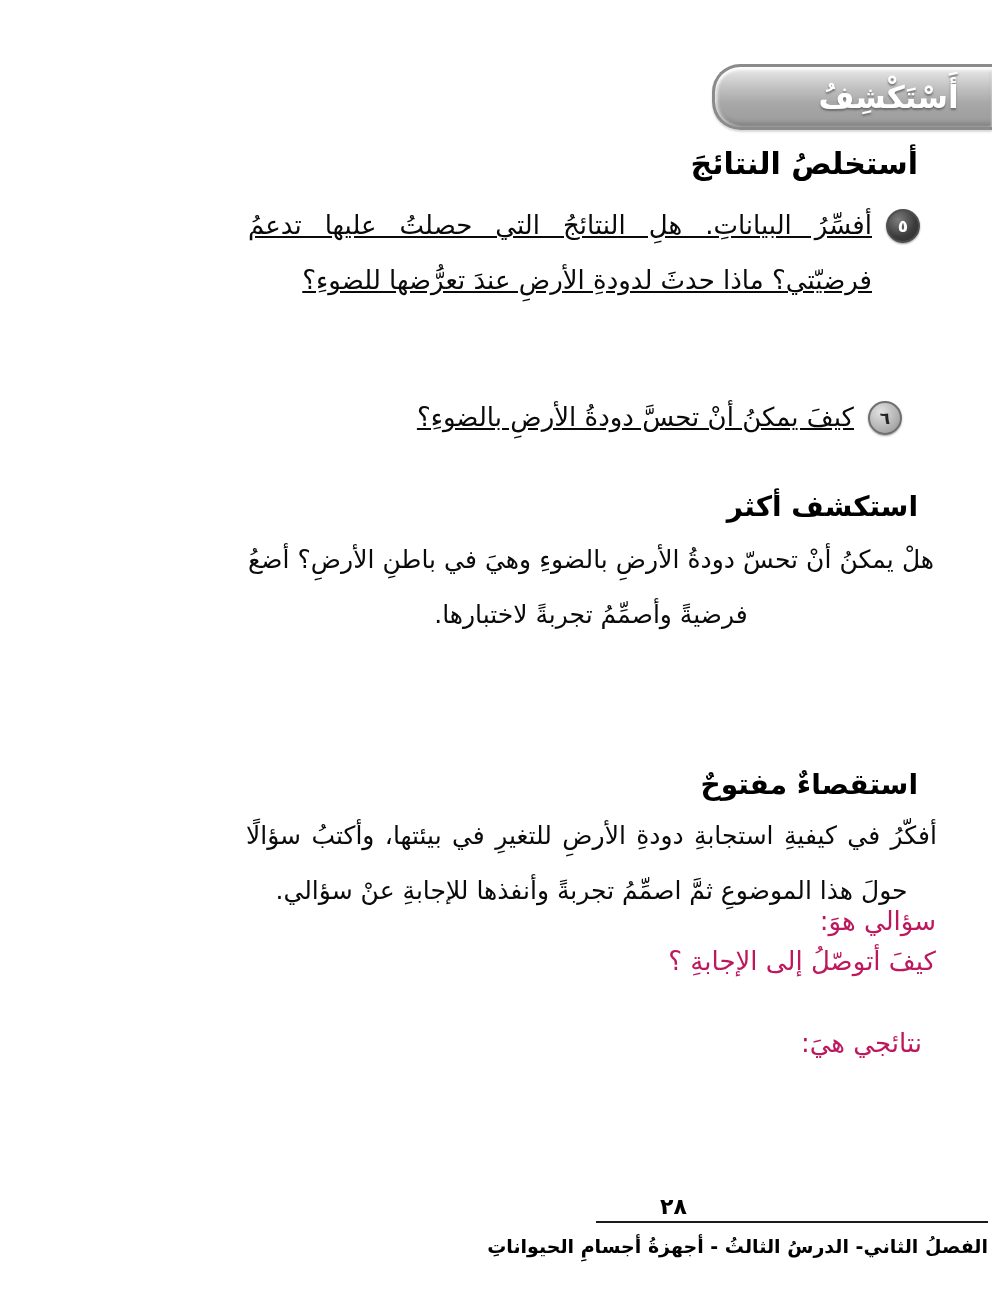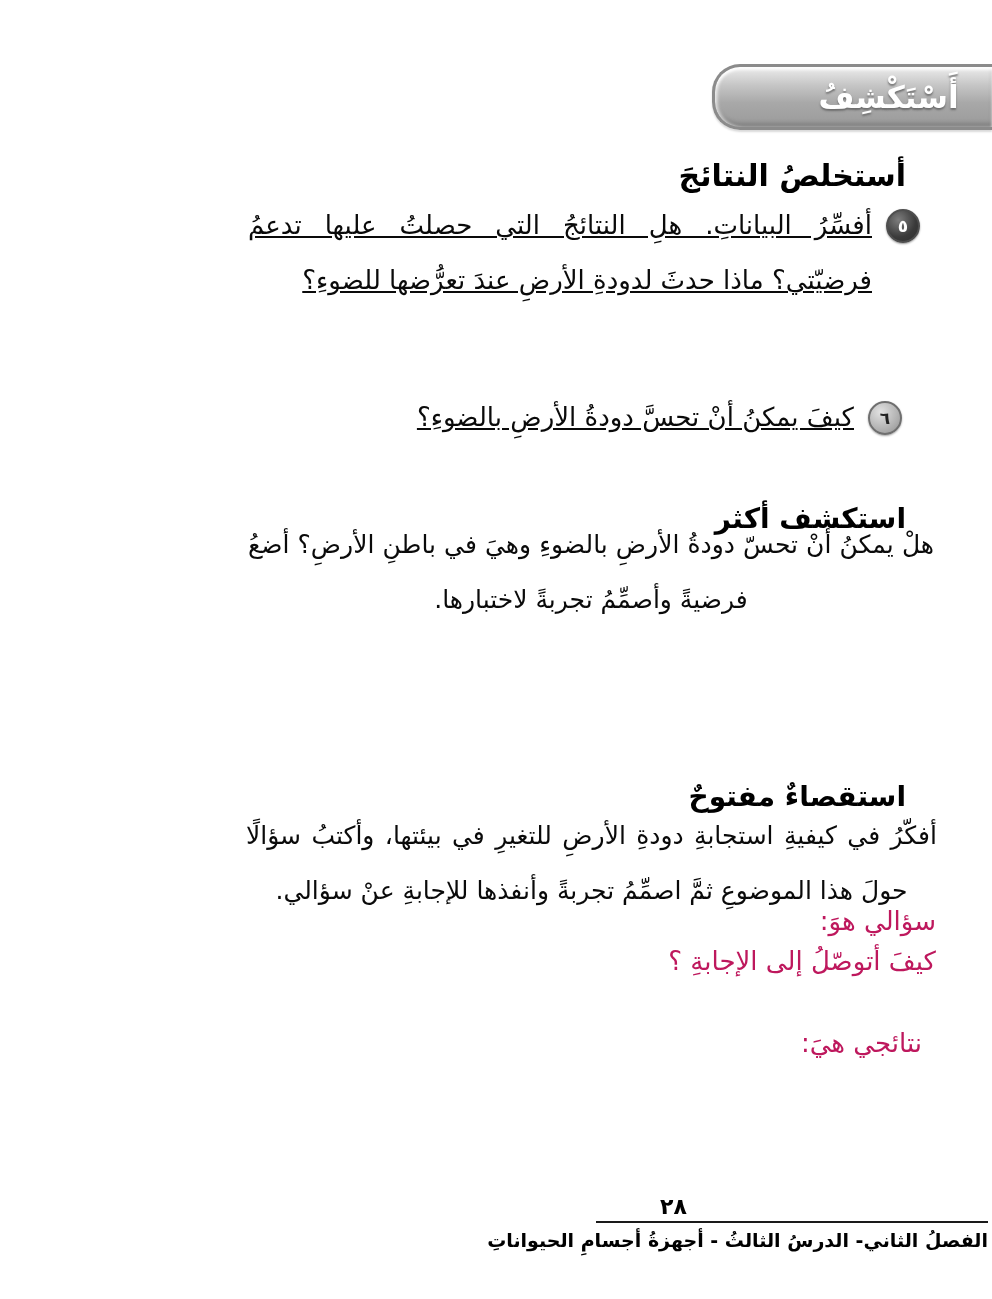--- a/index.html
+++ b/index.html
@@ -43,21 +43,21 @@
     font-size: 31px;
     font-weight: bold;
     text-shadow: 0 2px 2px rgba(100,100,100,0.85);
     transform: translateX(35px); 
     white-space: nowrap;
   }
 
   
   .heading {
     position: absolute;
-    margin: 16px;
+    margin: 4px;
     font-weight: bold;
     color: #000000;
     white-space: nowrap;
   }
   .h-conclusions { top: 142px; right: 70px; font-size: 30px; }
   .h-explore     { top: 486px; right: 70px; font-size: 28px; }
   .h-inquiry     { top: 764px; right: 70px; font-size: 28px; }
 
   
   .item {
@@ -105,21 +105,21 @@
   
   .para {
     position: absolute;
     margin: 0;
     font-size: 25px;
     line-height: 2.2;
     color: #0a0a0a;
     text-align: justify;
     text-align-last: center;
   }
-  .para-explore { top: 517px; right: 58px; left: 56px; }
+  .para-explore { top: 532px; right: 58px; left: 56px; }
   .para-inquiry { top: 808px; right: 55px; left: 54px; }
 
   
   .label {
     position: absolute;
     font-size: 26px;
     color: #be185d;
     white-space: nowrap;
   }
   .l-question { top: 906px;  right: 56px; }
@@ -140,21 +140,21 @@
     direction: ltr;
     padding-right: 0;
     padding-left: 64px;
     color: #000000;
   }
   .footer-rule {
     border-top: 2px solid #1a1a1a;
     margin-top: 2px;
   }
   .footer-text {
-    padding-top: 6px;
+    padding-top: 12px;
     font-size: 19px;
     font-weight: bold;
     text-align: left;
     white-space: nowrap;
     color: #000000;
   }
 </style>
 </head>
 <body>
 

